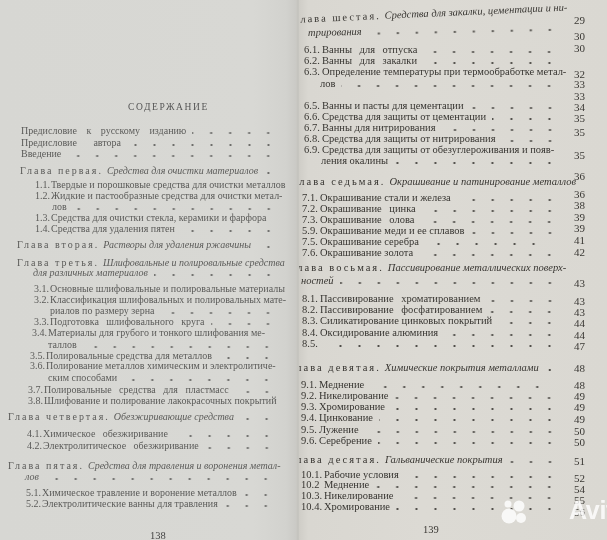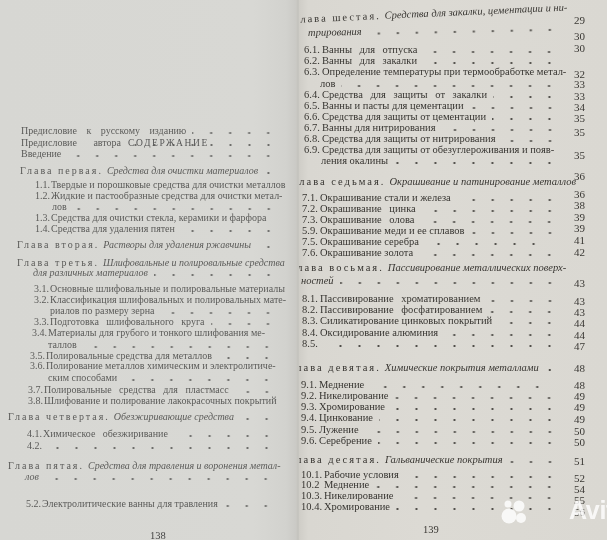--- a/index.html
+++ b/index.html
@@ -15,21 +15,21 @@
   #right-page .num{width:18px;}
   #right-page .num.w{width:23px;}
   .txt{flex:0 0 auto;}
   .ws{word-spacing:5px;}
   .lbl{flex:0 0 auto;letter-spacing:2px;margin-right:4px;}
   .ttl{flex:0 0 auto;font-style:italic;}
   .it{font-style:italic;}
   .leader{flex:1 1 auto;align-self:stretch;min-width:0;margin-left:6px;
     background-image:radial-gradient(circle at 50% 8px,currentColor 0.8px,transparent 1.4px);
     background-size:19px 11px;background-repeat:repeat-x;background-position:right top;opacity:.85;}
-  .heading{position:absolute;top:102px;left:128px;font-size:9.5px;letter-spacing:1.6px;color:#555;margin-top:36px;}
+  .heading{position:absolute;top:102px;left:128px;font-size:9.5px;letter-spacing:1.6px;color:#555;}
   .pageno{position:absolute;font-size:10.5px;}
   .ref{position:absolute;left:270px;width:16px;text-align:right;font-size:11px;line-height:12px;color:#3a3834;}
   .watermark{position:absolute;left:500px;top:496px;display:flex;align-items:flex-end;opacity:.82;gap:36px;}
   .watermark .brand{font-family:"Liberation Sans","DejaVu Sans",sans-serif;font-weight:bold;font-size:25px;color:#fff;margin-left:3px;letter-spacing:-.3px;}
 </style>
 </head>
 <body>
 
 <div class="page" id="left-page">
   <div class="heading">СОДЕРЖАНИЕ</div>
@@ -137,28 +137,34 @@
     <span class="ttl">Обезжиривающие средства</span>
     <span class="leader"></span>
   </div>
   <div class="row" style="top:428px;left:27px;right:22px">
     <span class="num">4.1.</span>
     <span class="txt ws">Химическое обезжиривание</span>
     <span class="leader"></span>
   </div>
   <div class="row" style="top:440px;left:27px;right:22px">
     <span class="num">4.2.</span>
+    <span class="txt ws">Электролитическое обезжиривание</span>
     <span class="leader"></span>
   </div>
   <div class="row" style="top:460px;left:8px;right:23px">
     <span class="lbl">Глава пятая.</span>
     <span class="ttl">Средства для травления и воронения метал-</span>
   </div>
   <div class="row" style="top:471px;left:25px;right:23px">
     <span class="txt it">лов</span>
+    <span class="leader"></span>
+  </div>
+  <div class="row" style="top:487px;left:26px;right:23px">
+    <span class="num">5.1.</span>
+    <span class="txt">Химическое травление и воронение металлов</span>
     <span class="leader"></span>
   </div>
   <div class="row" style="top:498px;left:26px;right:23px">
     <span class="num">5.2.</span>
     <span class="txt">Электролитические ванны для травления</span>
     <span class="leader"></span>
   </div>
 
   <div class="pageno" style="top:530px;left:150px;color:#444">138</div>
 </div>
@@ -183,25 +189,20 @@
     <span class="num">6.2.</span>
     <span class="txt ws">Ванны для закалки</span>
     <span class="leader"></span>
   </div>
   <div class="row" style="top:66px;left:5px;right:48px">
     <span class="num">6.3.</span>
     <span class="txt">Определение температуры при термообработке метал-</span>
   </div>
   <div class="row" style="top:78px;left:21px;right:48px">
     <span class="txt">лов</span>
-    <span class="leader"></span>
-  </div>
-  <div class="row" style="top:89px;left:5px;right:48px">
-    <span class="num">6.4.</span>
-    <span class="txt ws">Средства для защиты от закалки</span>
     <span class="leader"></span>
   </div>
   <div class="row" style="top:100px;left:5px;right:48px">
     <span class="num">6.5.</span>
     <span class="txt">Ванны и пасты для цементации</span>
     <span class="leader"></span>
   </div>
   <div class="row" style="top:111px;left:5px;right:48px">
     <span class="num">6.6.</span>
     <span class="txt">Средства для защиты от цементации</span>

